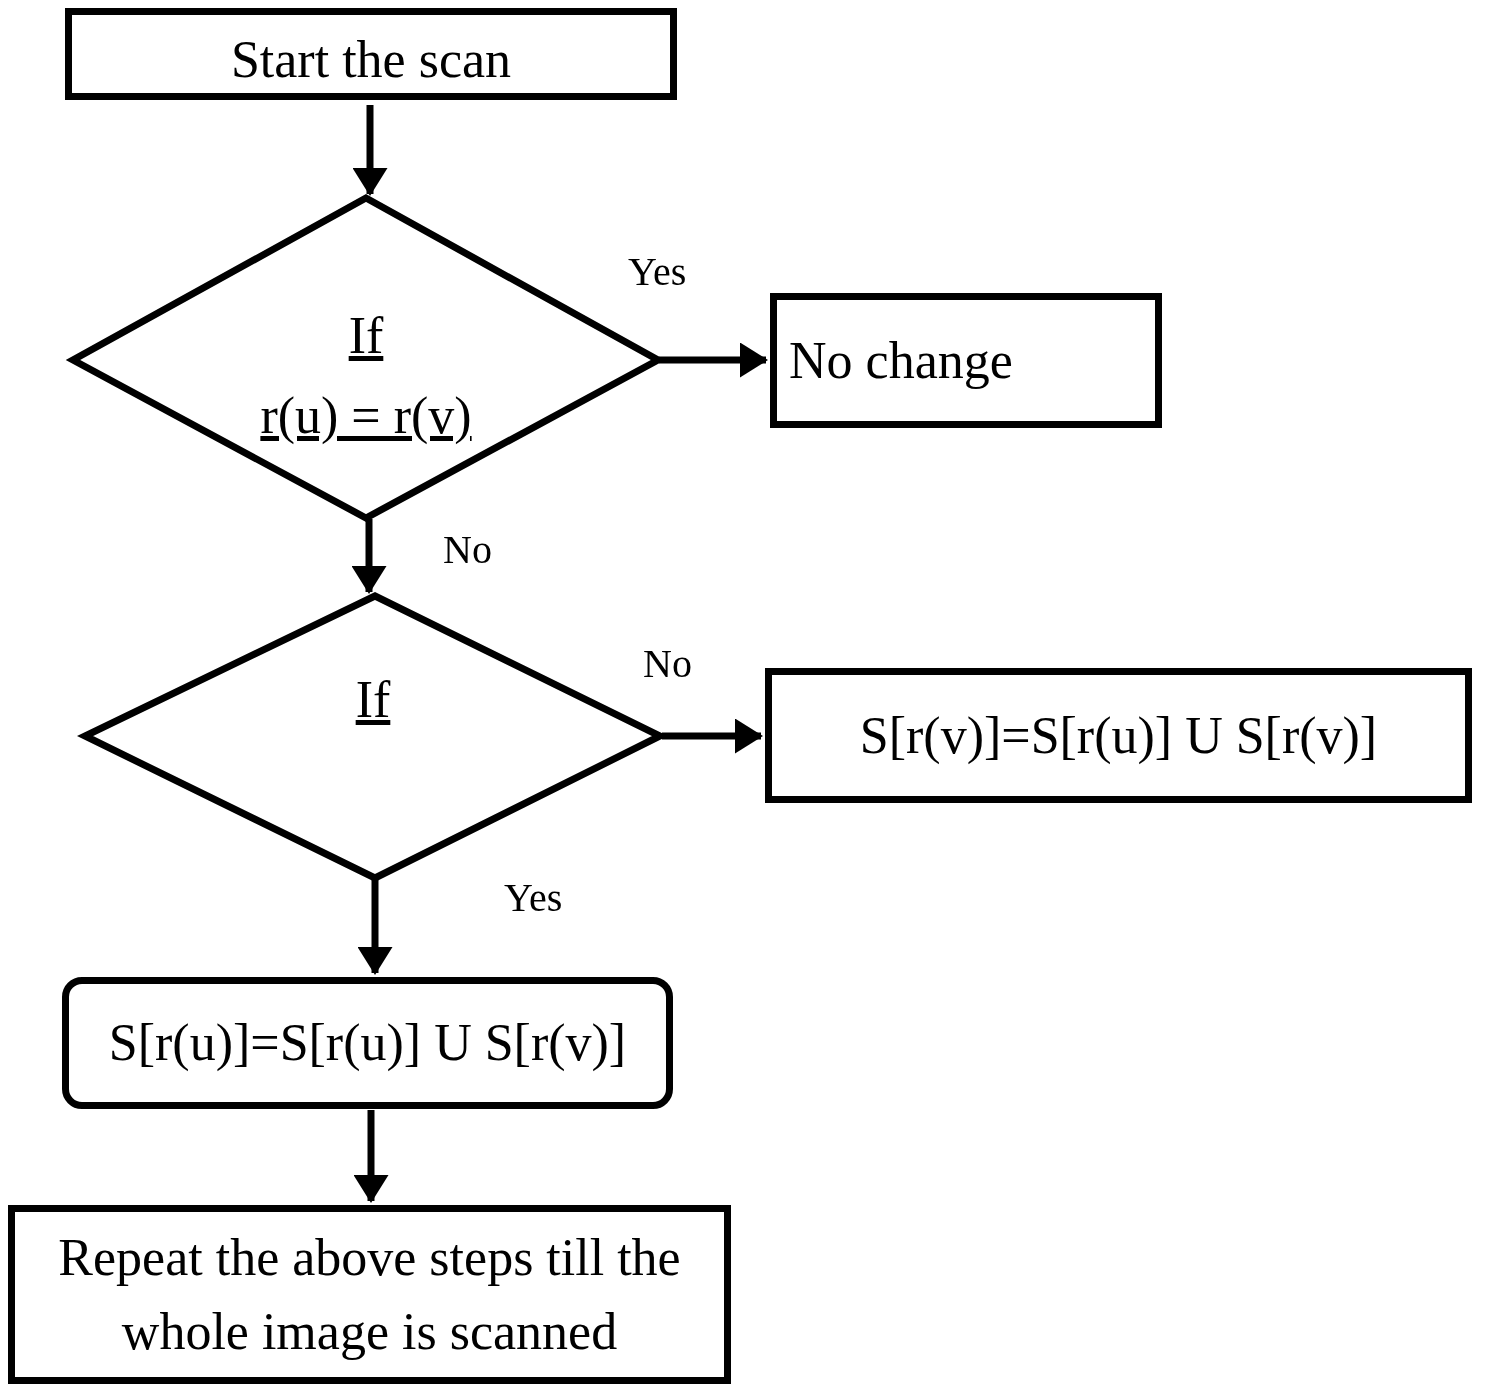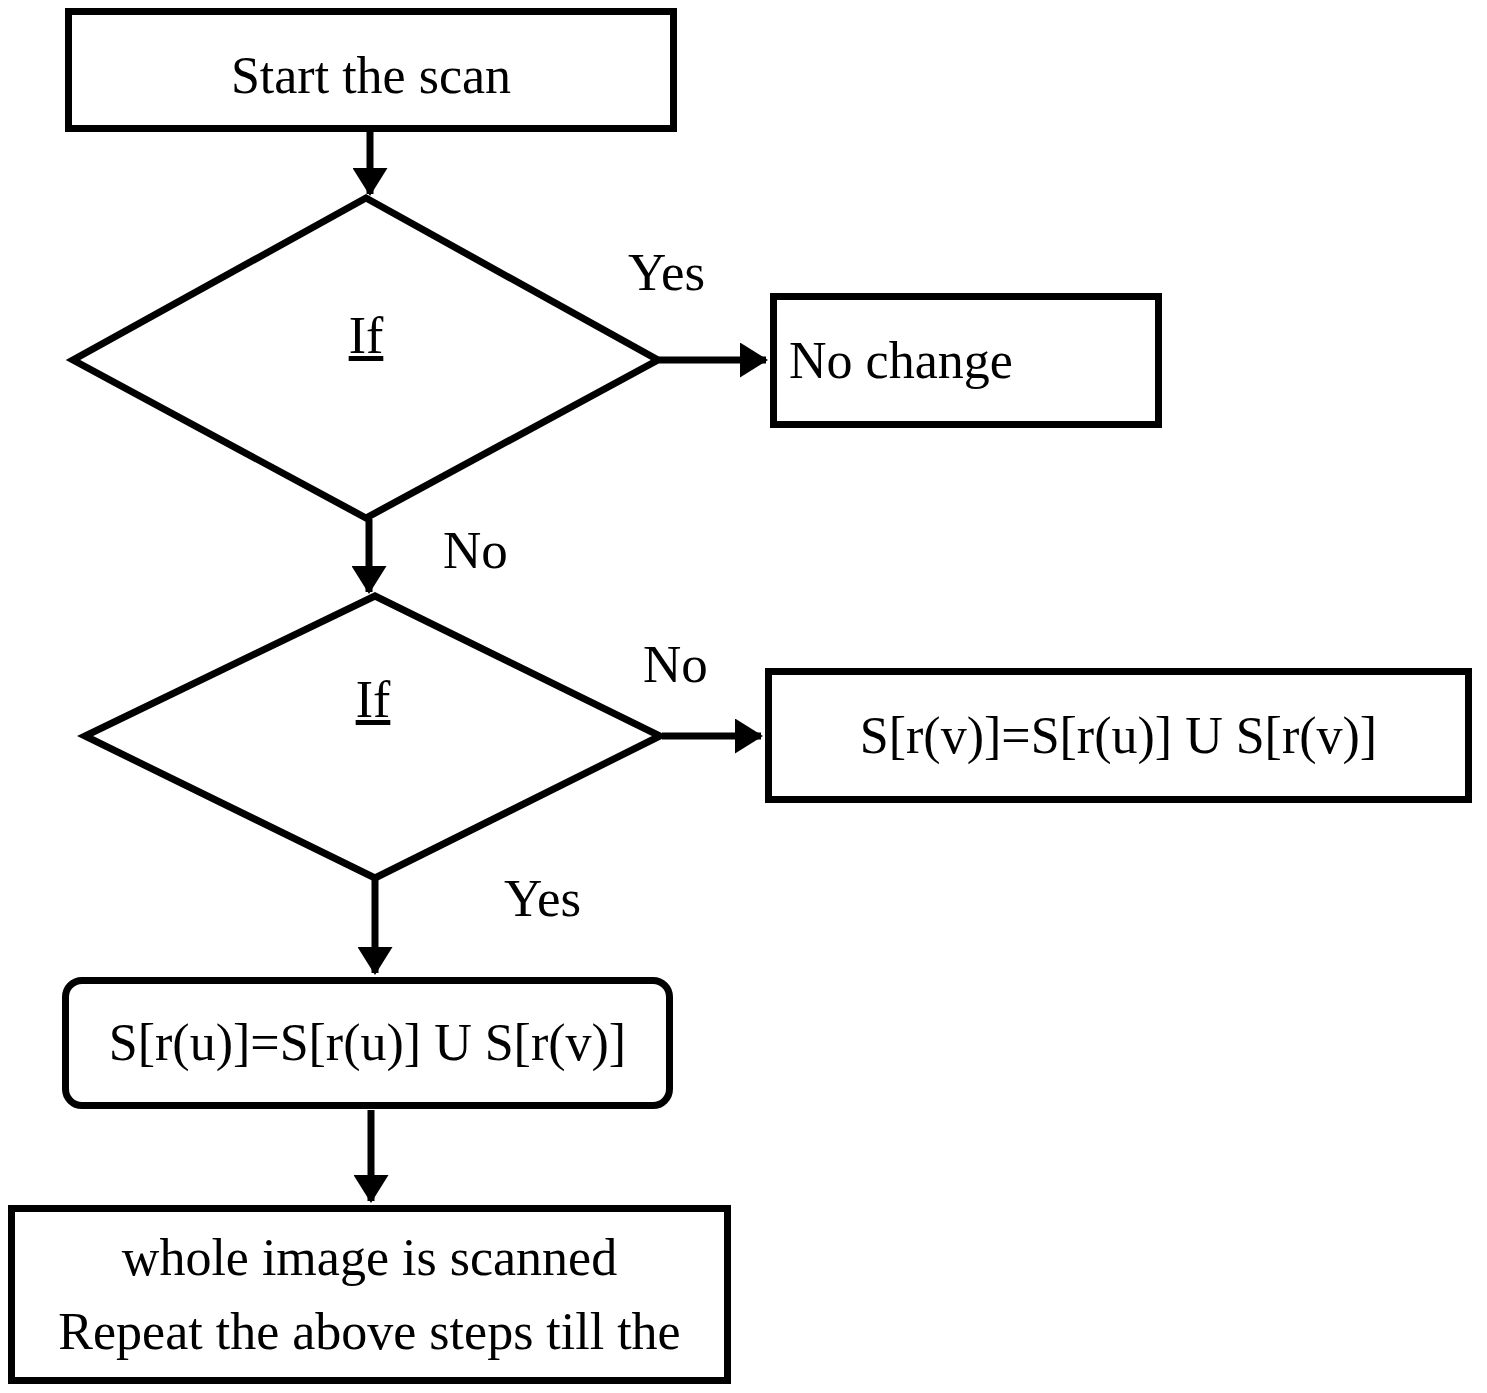--- a/index.html
+++ b/index.html
@@ -41,21 +41,21 @@
   .diamond-label {
     position: absolute;
     text-align: center;
     font-size: 52px;
     line-height: 80px;
     pointer-events: none;
     text-decoration: underline;
   }
   .edge-label {
     position: absolute;
-    font-size: 53px;
+    font-size: 40px;
     line-height: 52px;
     white-space: nowrap;
   }
   .multiline {
     text-align: center;
     line-height: 74px;
     white-space: nowrap;
   }
 </style>
 </head>
@@ -74,45 +74,46 @@
     <polygon points="375,596 660,736 375,878 85,736" fill="#ffffff" stroke="#000000" stroke-width="7"></polygon>
 
     <path d="M370,105 L370,194" stroke="#000000" stroke-width="7" fill="none" marker-end="url(#ah)"></path>
     <path d="M659,360 L766,360" stroke="#000000" stroke-width="7" fill="none" marker-end="url(#ah)"></path>
     <path d="M369,519 L369,592" stroke="#000000" stroke-width="7" fill="none" marker-end="url(#ah)"></path>
     <path d="M662,736 L761,736" stroke="#000000" stroke-width="7" fill="none" marker-end="url(#ah)"></path>
     <path d="M375,880 L375,973" stroke="#000000" stroke-width="7" fill="none" marker-end="url(#ah)"></path>
     <path d="M371,1110 L371,1201" stroke="#000000" stroke-width="7" fill="none" marker-end="url(#ah)"></path>
   </svg>
 
-  <div class="node" style="left:65px; top:8px; width:612px; height:124px; padding-top:12px;">
+  <div class="node" style="left:65px; top:8px; width:612px; height:92px; padding-top:12px;">
     <span>Start the scan</span>
   </div>
 
   <div class="node left-align" style="left:770px; top:293px; width:392px; height:135px;padding-left:12px;">
     <span>No change</span>
   </div>
 
   <div class="node" style="left:765px; top:668px; width:707px; height:135px;">
     <span>S[r(v)]=S[r(u)] U S[r(v)]</span>
   </div>
 
   <div class="node" style="left:62px; top:977px; width:611px; height:132px;border-radius:20px;">
     <span>S[r(u)]=S[r(u)] U S[r(v)]</span>
   </div>
 
   <div class="node" style="left:8px; top:1205px; width:723px; height:179px;">
     <div class="multiline">
+      <div>Repeat the above steps till the</div>
       <div>whole image is scanned</div>
-      <div>Repeat the above steps till the</div>
     </div>
   </div>
 
   <div class="diamond-label" style="left:166px; top:296px; width:400px;">
     <div>If</div>
+    <div>r(u) = r(v)</div>
   </div>
 
   <div class="diamond-label" style="left:173px; top:660px; width:400px;">
     <div>If</div>
   </div>
 
   <div class="edge-label" style="left:628px; top:246px;">Yes</div>
 
   <div class="edge-label" style="left:443px; top:524px;">No</div>
 

